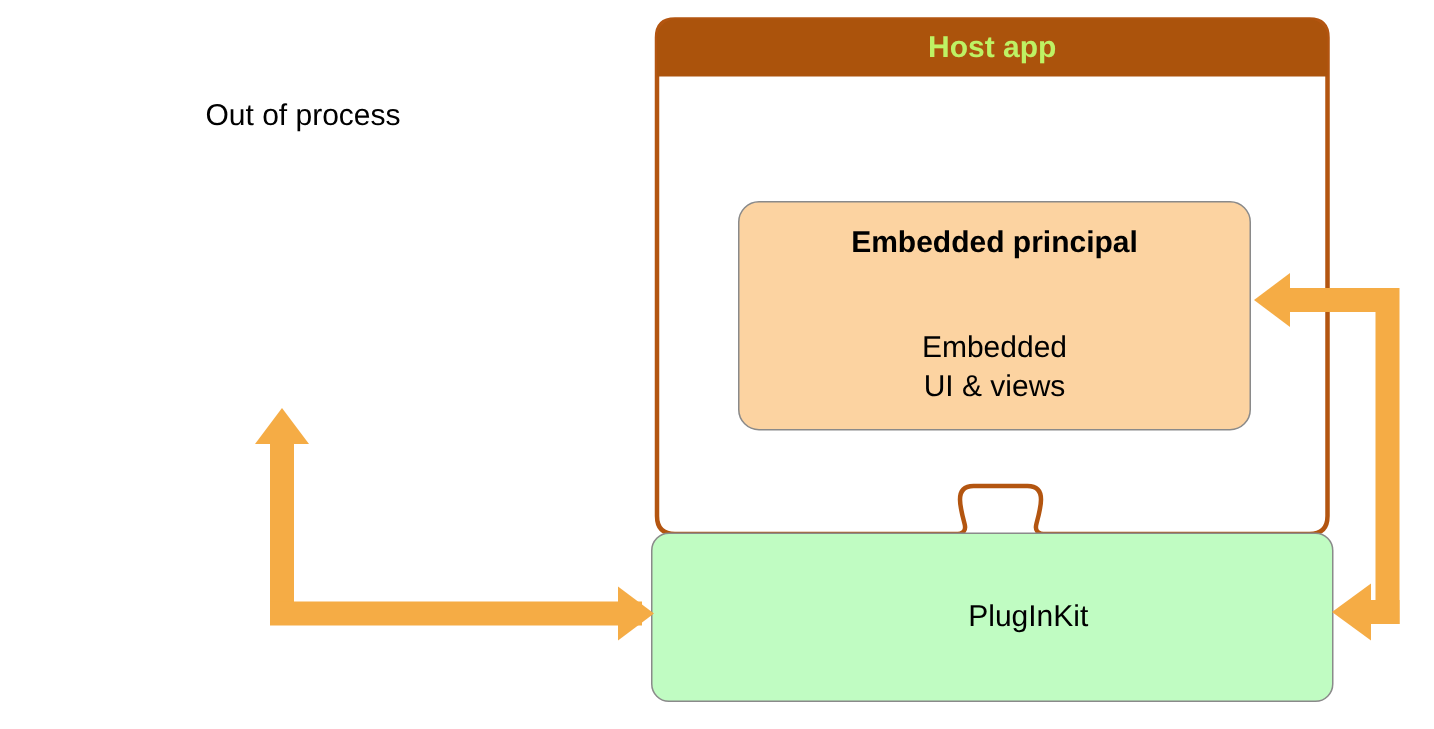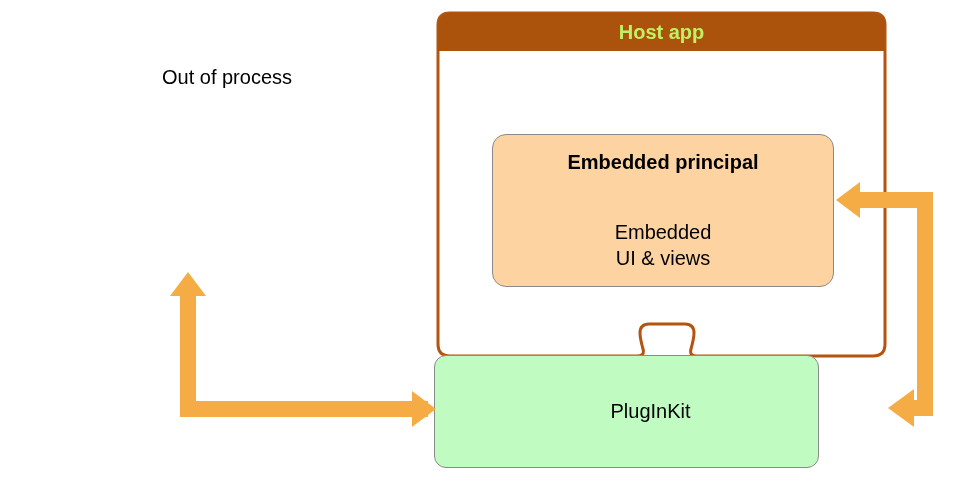--- a/index.html
+++ b/index.html
@@ -49,24 +49,23 @@
 
   
   .caption {
     position: absolute;
     font-size: 20px;
     color: #000000;
     text-align: center;
     white-space: nowrap;
   }
   #caption-out-of-process {
-    left: 0px;
+    left: 12px;
     top: 66px;
     width: 380px;
-    padding-left: 37px;
   }
   #caption-in-process {
     left: 438px;
     top: 88px;
     width: 447px;
   }
 
   
   #host-app-box {
     position: absolute;
@@ -122,21 +121,21 @@
     top: 134px;
     width: 342px;
     height: 153px;
     background: #fcd3a1;
     z-index: 4;
     gap: 30px;
   }
   #plug-in-kit-box {
     left: 434px;
     top: 355px;
-    width: 385px;
+    width: 455px;
     height: 113px;
     background: #c0fcc2;
     border-radius: 12px;
     z-index: 4;
     padding-left: 48px;
   }
   #plug-in-kit-box .box-title {
     font-weight: normal;
   }
 

